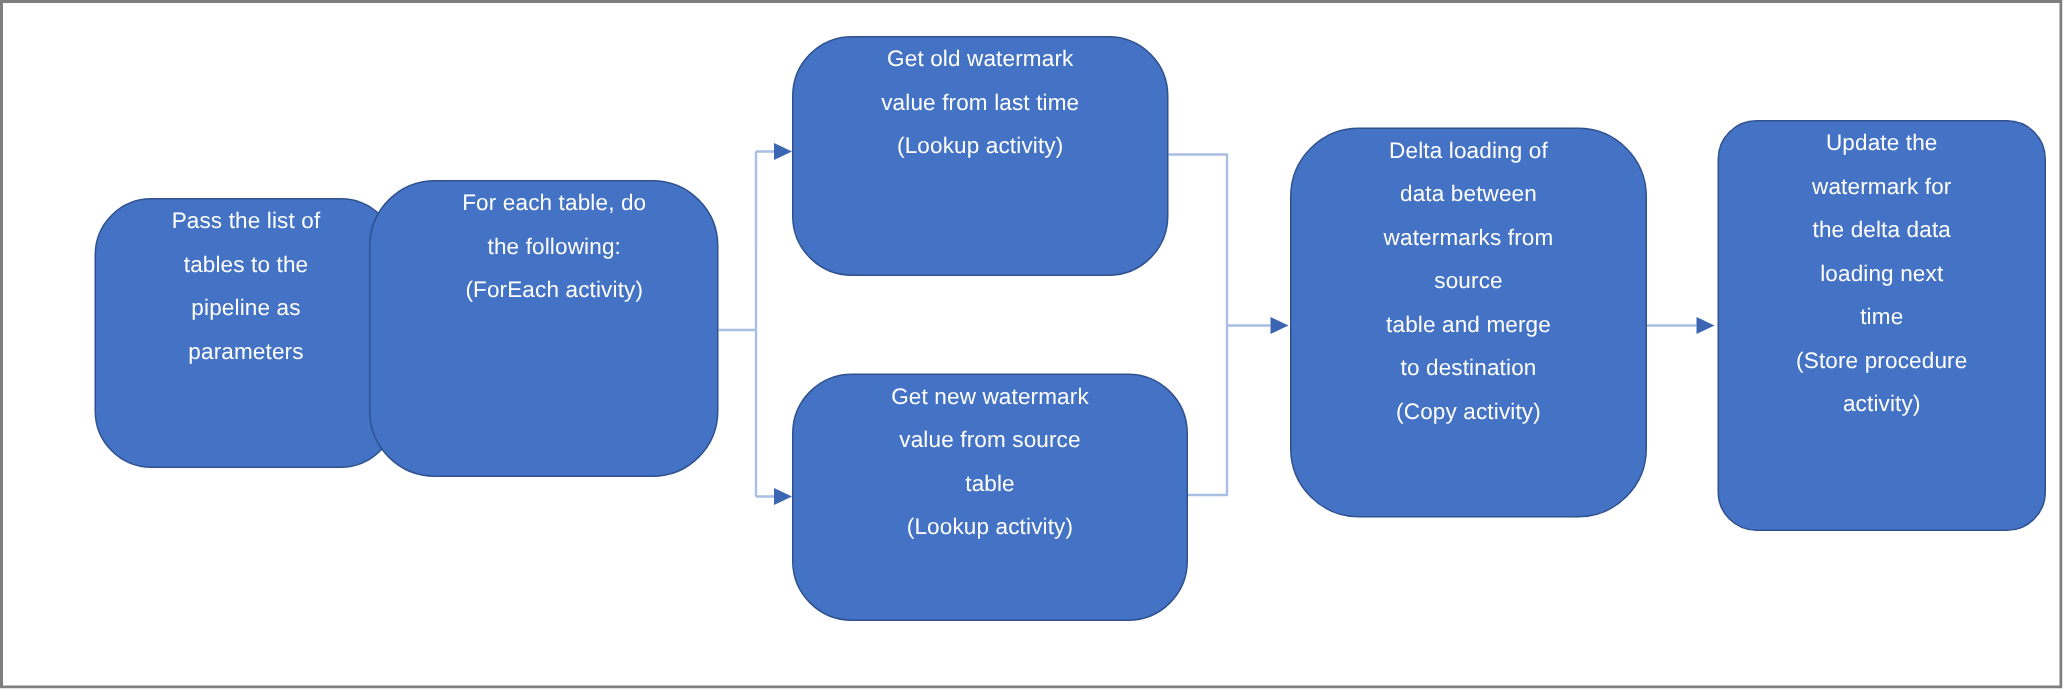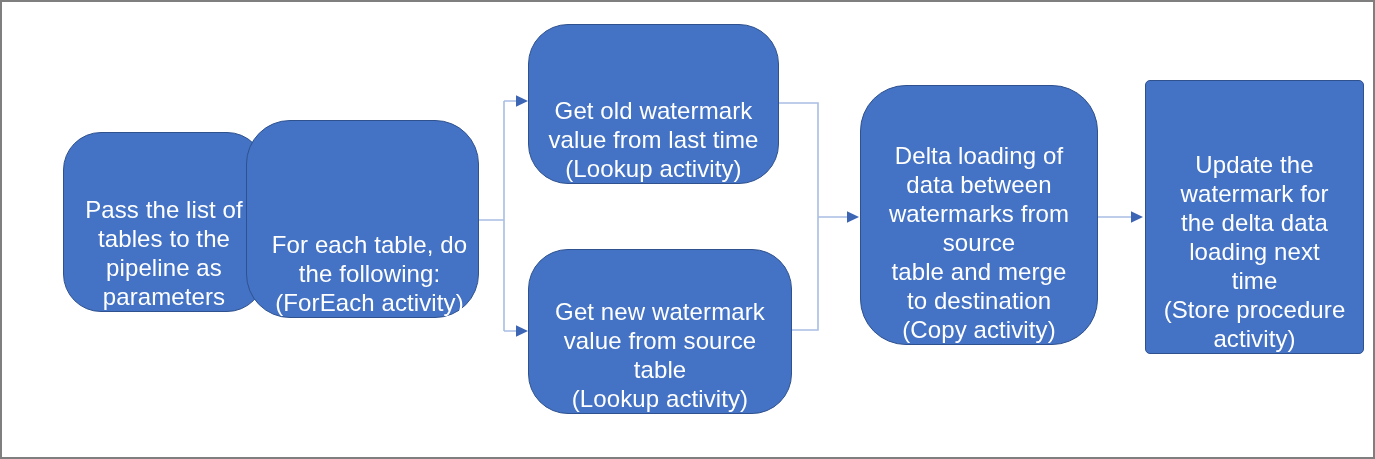--- a/index.html
+++ b/index.html
@@ -38,24 +38,24 @@
   .arrowhead {
     fill: var(--arrowhead);
     stroke: none;
   }
   .node {
     position: absolute;
     background: var(--node_fill);
     border: 1.5px solid var(--node_border);
     color: var(--node_text);
     display: flex;
-    align-items: flex-end;
+    align-items: flex-start;
     justify-content: center;
     text-align: center;
-    font-size: 24px;
+    font-size: 15px;
     line-height: 29px;
     letter-spacing: 0.1px;
   }
   .node-text {
     white-space: pre-line;
     width: 100%;
     padding: 0 4px;
   }
 </style>
 </head>
@@ -116,21 +116,21 @@
   <div class="node" style="left:858px; top:83px; width:238px; height:260px; border-radius:46px;">
     <span class="node-text">Delta loading of
 data between
 watermarks from
 source
 table and merge
 to destination
 (Copy activity)</span>
   </div>
 
-  <div class="node" style="left:1143px; top:78px; width:219px; height:274px; border-radius:5px;">
+  <div class="node" style="left:1143px; top:78px; width:219px; height:274px; border-radius:26px;">
     <span class="node-text">Update the
 watermark for
 the delta data
 loading next
 time
 (Store procedure
 activity)</span>
   </div>
 
 </div>

